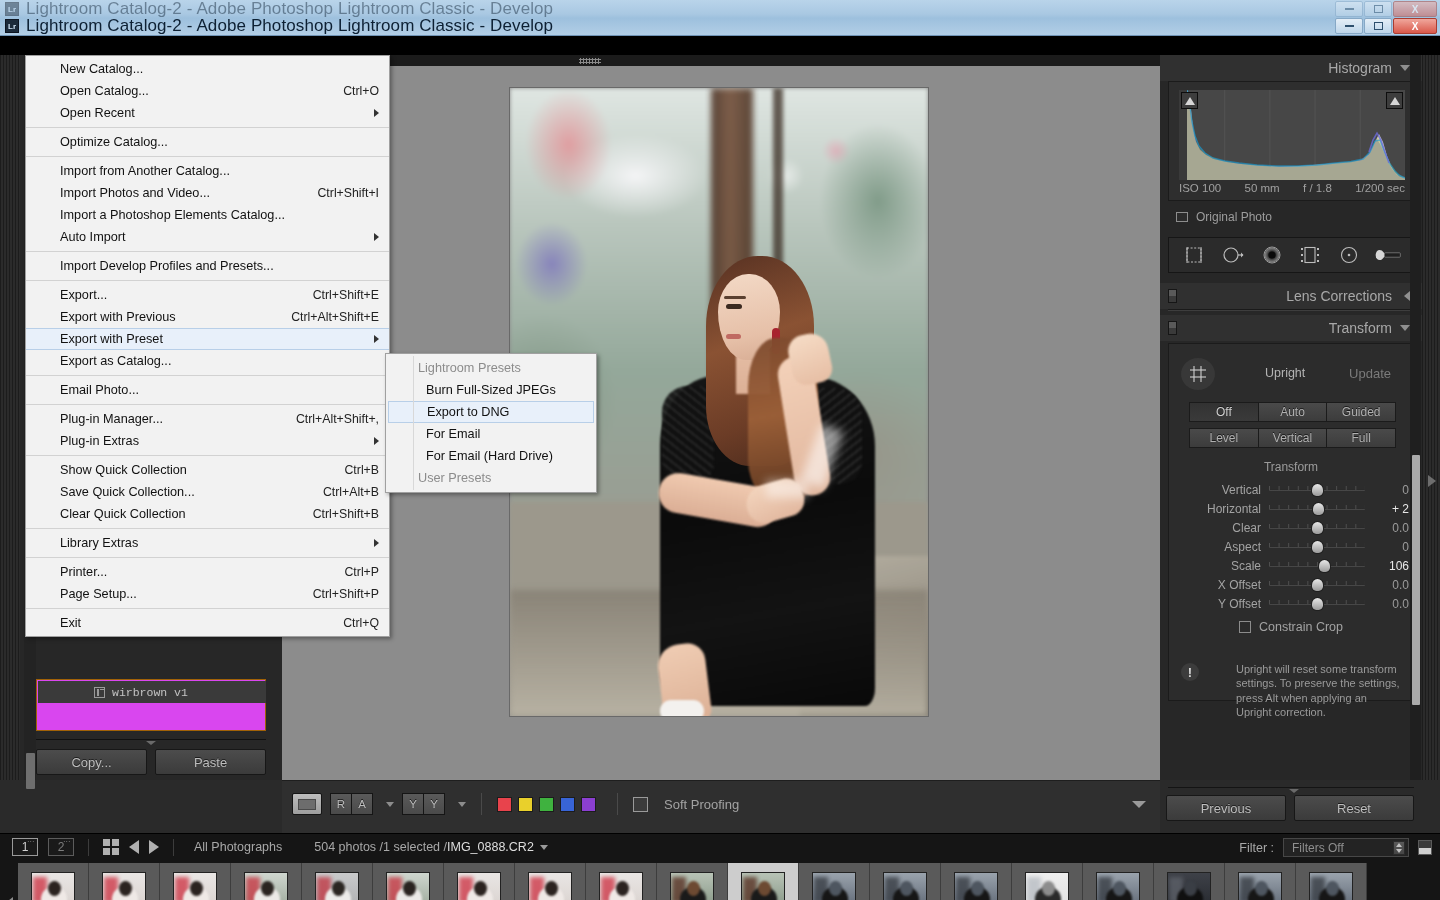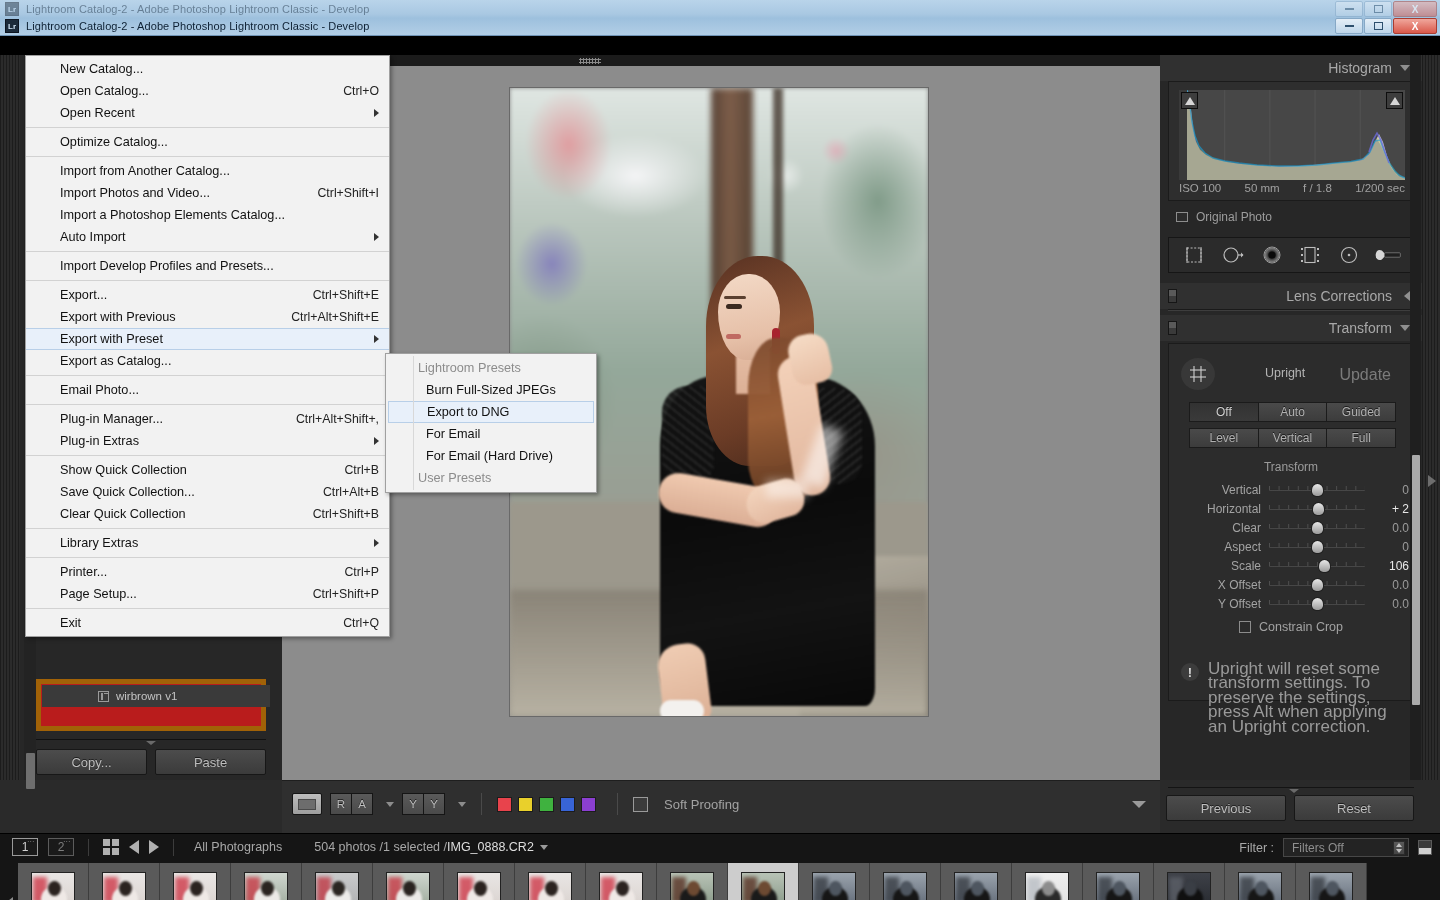--- a/index.html
+++ b/index.html
@@ -23,21 +23,21 @@
   .tb-row { position: absolute; left: 0; width: 100%; height: 18px; display: flex; align-items: center; }
   .tb-row.ghost { top: 0; opacity: .45; }
   .tb-row.real  { top: 17px; }
   .lr-badge {
     width: 14px; height: 14px; margin-left: 5px; margin-right: 7px;
     background: #1b2a3a; border: 1px solid #0c1420;
     color: #cfe3f5; font-size: 8px; font-weight: bold;
     display: flex; align-items: center; justify-content: center;
     font-family: "Liberation Sans", sans-serif; flex: 0 0 auto;
   }
-  .tb-title { font-size: 11px; color: #0d2033; white-space: nowrap; letter-spacing: .1px; }
+  .tb-title { font-size: 17px; color: #0d2033; white-space: nowrap; letter-spacing: .1px; }
   .tb-btns { position: absolute; right: 3px; display: flex; gap: 1px; }
   .tb-btn {
     width: 28px; height: 16px; border: 1px solid #86a8c6; border-radius: 2px;
     background: linear-gradient(180deg,#e4eef7,#bed6ea);
     display: flex; align-items: center; justify-content: center;
     color: #22435e; font-size: 10px;
   }
   .tb-btn.close {
     background: linear-gradient(180deg,#f0a79c,#d9584a);
     border-color: #a93c30; color: #fff; width: 44px; font-weight: bold;
@@ -201,21 +201,21 @@
   .ph-hl1 { position:absolute; left: 300px; top: 338px; width: 24px; height: 60px; background: rgba(255,255,255,.55); filter: blur(5px); transform: rotate(20deg); }
   .ph-hl2 { position:absolute; left: 256px; top: 392px; width: 42px; height: 18px; background: rgba(255,255,255,.45); filter: blur(5px); }
   .ph-rock {
     position:absolute; left: 290px; bottom: 0; width: 140px; height: 160px;
     background: linear-gradient(165deg,#b9b3a5,#8e887c 60%,#6d685e);
     filter: blur(2.2px); opacity: .92;
   }
 
   
   .left-panel { position: absolute; left: 20px; top: 0; width: 262px; height: 725px; background: #272727; }
-  .lp-presetlist { position: absolute; left: 16px; top: 624px; width: 230px; height: 52px; background: #b91c1c; border: 5px solid #a16207; }
+  .lp-presetlist { position: absolute; left: 16px; top: 624px; width: 230px; height: 52px; background: #d946ef; border: 1px solid #a16207; font-family: Liberation Mono, monospace; }
   .lp-preset-item {
     position: absolute; left: 1px; top: 1px; width: 228px; height: 22px;
     background: #3a3a3a; display: flex; align-items: center; padding-left: 56px; gap: 7px;
     color: #c3c3c3; font-size: 11.5px;
   }
   .lp-preset-icon { width: 11px; height: 11px; border: 1px solid #9a9a9a; position: relative; flex: 0 0 auto; }
   .lp-preset-icon::before { content:""; position:absolute; left: 2px; top: 1px; width: 2px; height: 7px; background: #9a9a9a; }
   .lp-preset-icon::after { content:""; position:absolute; left: 5px; top: 1px; width: 4px; height: 7px; border-top: 1px solid #9a9a9a; border-bottom: 1px solid #9a9a9a; }
   .lp-divider { position:absolute; left: 16px; top: 684px; width: 230px; height: 1px; background: #111; }
   .lp-caret { position:absolute; left: 50%; top: 686px; transform: translateX(-50%); width: 0; height: 0; border-left: 5px solid transparent; border-right: 5px solid transparent; border-top: 4px solid #6a6a6a; }
@@ -287,21 +287,21 @@
   .tool svg { display: block; }
   .sect-rule { position:absolute; left: 8px; width: 246px; height: 2px; background: #3d3d3d; border-top: 1px solid #1a1a1a; }
 
   .transform-body { position: absolute; left: 8px; top: 288px; width: 246px; height: 358px; background: #2c2c2c; border: 1px solid #1b1b1b; }
   .upright-row { position:absolute; left: 0; top: 10px; width: 100%; height: 40px; }
   .upright-icon {
     position:absolute; left: 12px; top: 4px; width: 34px; height: 32px; border-radius: 50%;
     background: #383838; display:flex; align-items:center; justify-content:center;
   }
   .upright-label { position:absolute; left: 96px; top: 12px; color: #b4b4b4; font-size: 12.5px; }
-  .update-label { position:absolute; right: 22px; top: 12px; color: #7b7b7b; font-size: 16px; text-align: right; }
+  .update-label { position:absolute; right: 22px; top: 12px; color: #7b7b7b; font-size: 13px; text-align: right; }
 
   .upright-btns { position:absolute; left: 20px; top: 58px; width: 206px; }
   .ub-row { display: flex; gap: 0; }
   .ub {
     flex: 1; height: 20px; border: 1px solid #1b1b1b; margin-right: -1px;
     background: linear-gradient(180deg,#4a4a4a,#3c3c3c);
     color: #b0b0b0; font-size: 12px; display:flex; align-items:center; justify-content:center;
     text-shadow: 0 -1px 0 #1a1a1a;
   }
   .ub.pressed { background: linear-gradient(180deg,#323232,#3a3a3a); color: #cfcfcf; }
@@ -336,21 +336,21 @@
 
   .warn-box {
     position:absolute; left: 8px; top: 312px; width: 230px; min-height: 64px;
     display: flex; gap: 9px; padding: 6px 4px 4px 4px;
   }
   .warn-ico {
     width: 18px; height: 18px; border-radius: 50%; background: #3c3c3c; flex: 0 0 auto;
     color: #d8d8d8; font-size: 13px; display:flex; align-items:center; justify-content:center; font-weight: bold;
     margin-top: 1px;
   }
-  .warn-txt { color: #9a9a9a; font-size: 17px; line-height: 14.4px; }
+  .warn-txt { color: #9a9a9a; font-size: 11px; line-height: 14.4px; margin-left: 28px; }
 
   .rp-divider { position: absolute; left: 1168px; top: 732px; width: 246px; height: 1px; background: #141414; }
   .rp-caret { position: absolute; left: 1289px; top: 734px; width: 0; height: 0;
      border-left: 5px solid transparent; border-right: 5px solid transparent; border-top: 4px solid #6a6a6a; }
   .rp-buttons { position: absolute; left: 1166px; top: 740px; width: 248px; display: flex; gap: 8px; }
 
   
   .toolbar {
     position: absolute; left: 282px; top: 725px; width: 878px; height: 53px;
     background: #2f2f2f; border-top: 1px solid #1e1e1e;

